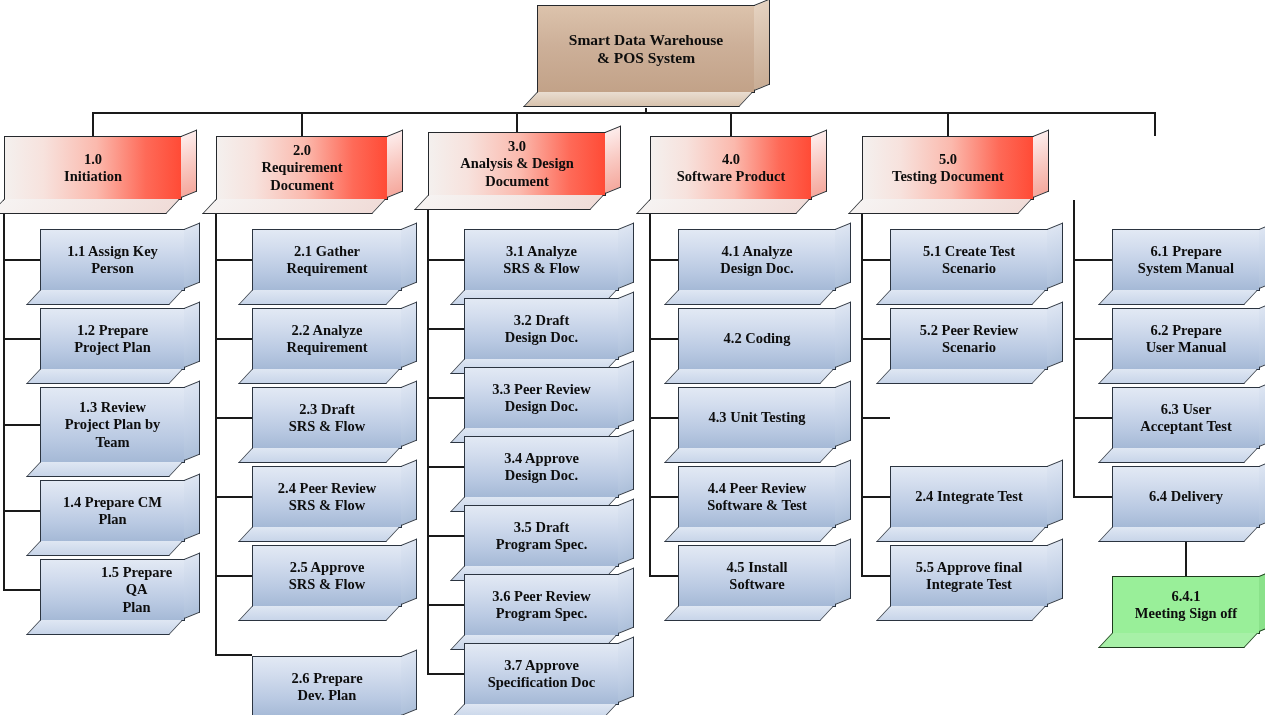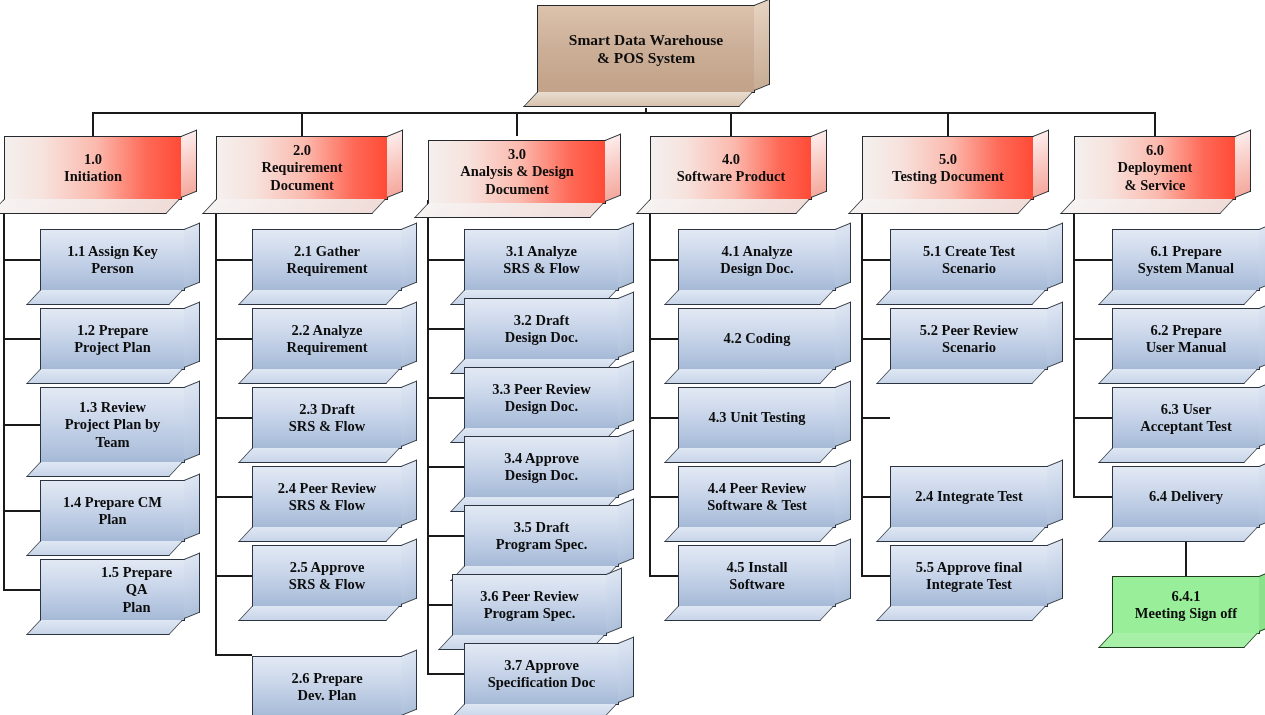--- a/index.html
+++ b/index.html
@@ -164,21 +164,21 @@
     </div>
     <div class="line h" style="left: 215px; top: 575px; width: 37px;"></div>
     <div class="node lvl2" style="left: 252px; top: 545px; width: 150px; height: 62px;">
       <div class="lbl">2.5 Approve<br>SRS &amp; Flow</div>
     </div>
     <div class="line h" style="left: 215px; top: 654px; width: 37px;"></div>
     <div class="node lvl2" style="left: 252px; top: 656px; width: 150px; height: 62px;">
       <div class="lbl">2.6 Prepare<br>Dev. Plan</div>
     </div>
     <div class="line v" style="left: 516px; top: 112px; height: 24px;"></div>
-    <div class="node lvl1" style="left: 428px; top: 140px; width: 178px; height: 64px;">
+    <div class="node lvl1" style="left: 428px; top: 132px; width: 178px; height: 64px;">
       <div class="lbl">3.0<br>Analysis &amp; Design<br>Document</div>
     </div>
     <div class="line v" style="left: 427px; top: 200px; height: 475px;"></div>
     <div class="line h" style="left: 427px; top: 259px; width: 37px;"></div>
     <div class="node lvl2" style="left: 464px; top: 229px; width: 155px; height: 62px;">
       <div class="lbl">3.1 Analyze<br>SRS &amp; Flow</div>
     </div>
     <div class="line h" style="left: 427px; top: 328px; width: 37px;"></div>
     <div class="node lvl2" style="left: 464px; top: 298px; width: 155px; height: 62px;">
       <div class="lbl">3.2 Draft<br>Design Doc.</div>
@@ -189,21 +189,21 @@
     </div>
     <div class="line h" style="left: 427px; top: 466px; width: 37px;"></div>
     <div class="node lvl2" style="left: 464px; top: 436px; width: 155px; height: 62px;">
       <div class="lbl">3.4 Approve<br>Design Doc.</div>
     </div>
     <div class="line h" style="left: 427px; top: 535px; width: 37px;"></div>
     <div class="node lvl2" style="left: 464px; top: 505px; width: 155px; height: 62px;">
       <div class="lbl">3.5 Draft<br>Program Spec.</div>
     </div>
     <div class="line h" style="left: 427px; top: 604px; width: 37px;"></div>
-    <div class="node lvl2" style="left: 452px; top: 574px; width: 155px; height: 62px;">
+    <div class="node lvl2" style="left: 464px; top: 574px; width: 155px; height: 62px;">
       <div class="lbl">3.6 Peer Review<br>Program Spec.</div>
     </div>
     <div class="line h" style="left: 427px; top: 673px; width: 37px;"></div>
     <div class="node lvl2" style="left: 464px; top: 643px; width: 155px; height: 62px;">
       <div class="lbl">3.7 Approve<br>Specification Doc</div>
     </div>
     <div class="line v" style="left: 730px; top: 112px; height: 24px;"></div>
     <div class="node lvl1" style="left: 650px; top: 136px; width: 162px; height: 64px;">
       <div class="lbl">4.0<br>Software Product</div>
     </div>
@@ -244,23 +244,20 @@
     <div class="line h" style="left: 861px; top: 417px; width: 29px;"></div>
     <div class="line h" style="left: 861px; top: 496px; width: 29px;"></div>
     <div class="node lvl2" style="left: 890px; top: 466px; width: 158px; height: 62px;">
       <div class="lbl">2.4 Integrate Test</div>
     </div>
     <div class="line h" style="left: 861px; top: 575px; width: 29px;"></div>
     <div class="node lvl2" style="left: 890px; top: 545px; width: 158px; height: 62px;">
       <div class="lbl">5.5 Approve final<br>Integrate Test</div>
     </div>
     <div class="line v" style="left: 1154px; top: 112px; height: 24px;"></div>
-    <div class="node lvl1" style="left: 1074px; top: 136px; width: 162px; height: 64px;">
-      <div class="lbl">6.0<br>Deployment<br>&amp; Service</div>
-    </div>
     <div class="line v" style="left: 1073px; top: 200px; height: 298px;"></div>
     <div class="line h" style="left: 1073px; top: 259px; width: 39px;"></div>
     <div class="node lvl2" style="left: 1112px; top: 229px; width: 148px; height: 62px;">
       <div class="lbl">6.1 Prepare<br>System Manual</div>
     </div>
     <div class="line h" style="left: 1073px; top: 338px; width: 39px;"></div>
     <div class="node lvl2" style="left: 1112px; top: 308px; width: 148px; height: 62px;">
       <div class="lbl">6.2 Prepare<br>User Manual</div>
     </div>
     <div class="line h" style="left: 1073px; top: 417px; width: 39px;"></div>

